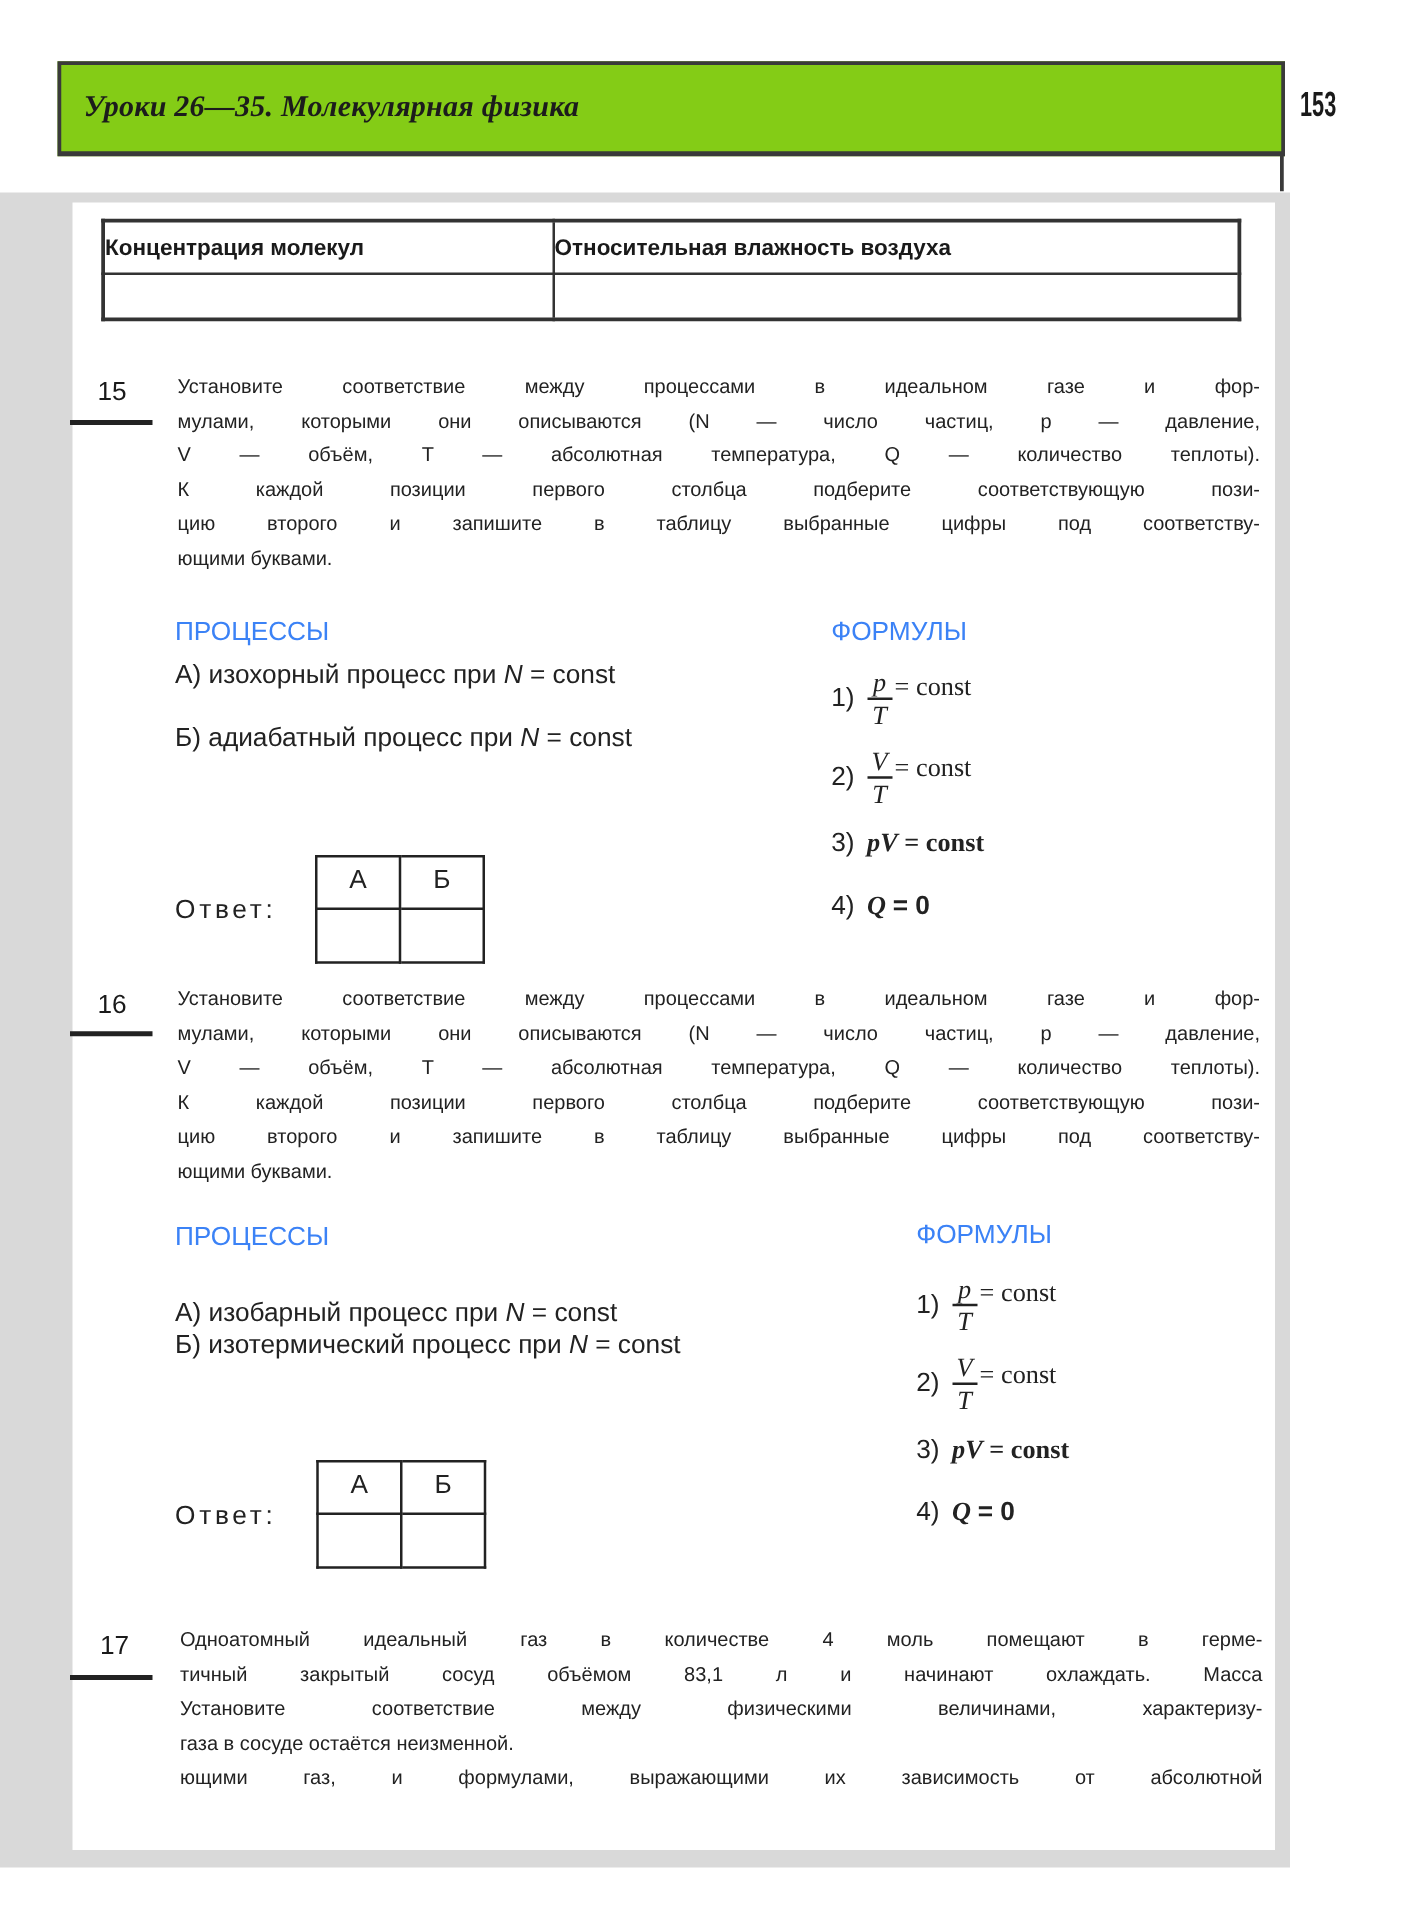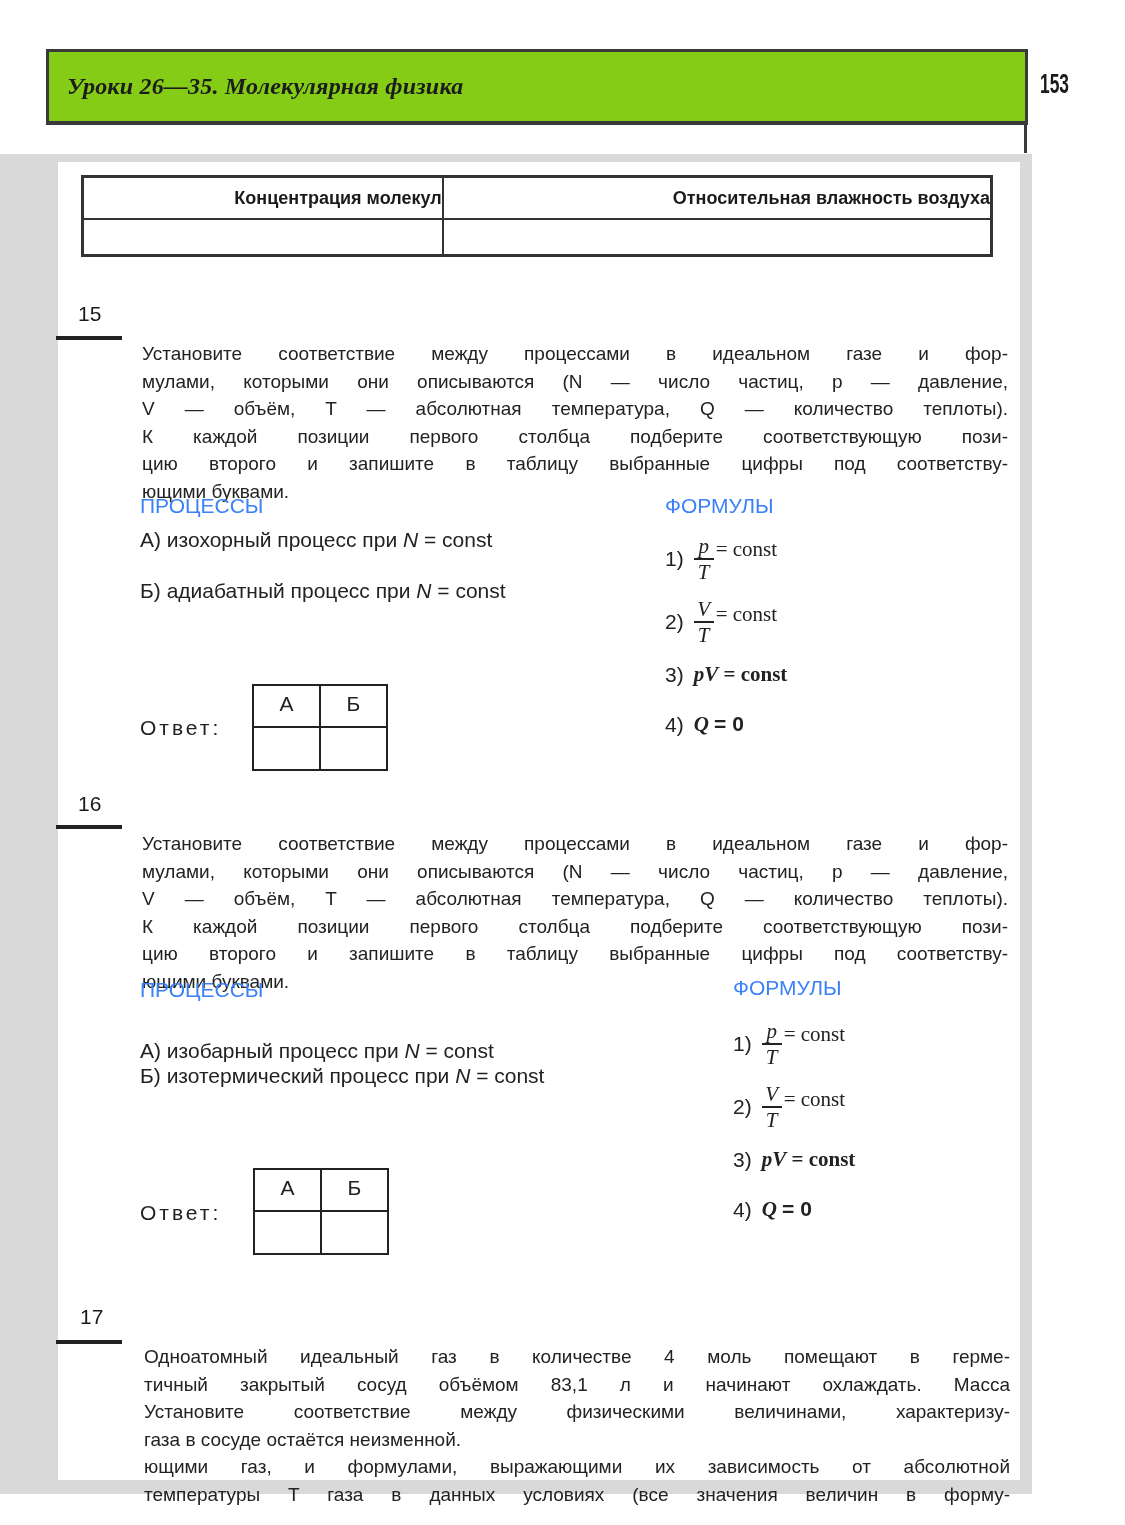--- a/index.html
+++ b/index.html
@@ -34,39 +34,38 @@
     position: absolute; left: 58px; top: 162px; width: 962px; height: 1318px;
     background: #ffffff;
   }
 
   
   .top-table {
     position: absolute; left: 81px; top: 175px; width: 912px; height: 82px;
     border: 3px solid #333; border-collapse: collapse;
   }
   .top-table td {
-    border: 2px solid #333; text-align: right; font-weight: bold; font-size: 18px;
+    border: 2px solid #333; text-align: left; font-weight: bold; font-size: 18px;
     font-family: "Liberation Sans", sans-serif; color: #1a1a1a;
   }
   .top-table tr.hdr td { height: 42px; }
   .top-table tr.empty td { height: 36px; }
 
   
   .task-num {
     position: absolute; font-size: 21px; color: #1a1a1a;
     font-family: "Liberation Sans", sans-serif;
   }
   .task-rule {
     position: absolute; height: 4px; width: 66px; background: #222;
   }
   .task-text {
     position: absolute; left: 142px; width: 866px;
-    font-size: 19px; line-height: 27.5px; color: #222;
+    font-size: 16px; line-height: 27.5px; color: #222;
     text-align: justify;
-    margin-top: 44px;
   }
   .task-text .ln { display: block; text-align-last: justify; white-space: nowrap; }
   .task-text .ln.last { text-align-last: left; }
 
   .col-head {
     position: absolute; font-size: 21px; color: #3b82f6;
   }
   .proc-item {
     position: absolute; font-size: 21px; color: #222; white-space: nowrap;
   }
@@ -258,14 +257,13 @@
   </table>
 
 <div class="task-num" style="left:80px; top:1305px;">17</div>
 <div class="task-rule" style="left:56px; top:1340px;"></div>
 <div class="task-text" style="top:1299px; left:144px;">
   <span class="ln">Одноатомный идеальный газ в количестве 4 моль помещают в герме-</span>
   <span class="ln">тичный закрытый сосуд объёмом 83,1 л и начинают охлаждать. Масса</span>
   <span class="ln">Установите соответствие между физическими величинами, характеризу-</span>
   <span class="ln last">газа в сосуде остаётся неизменной.</span>
   <span class="ln">ющими газ, и формулами, выражающими их зависимость от абсолютной</span>
-  <span class="ln">температуры T газа в данных условиях (все значения величин в форму-</span>
 </div>
 
 </body></html>

